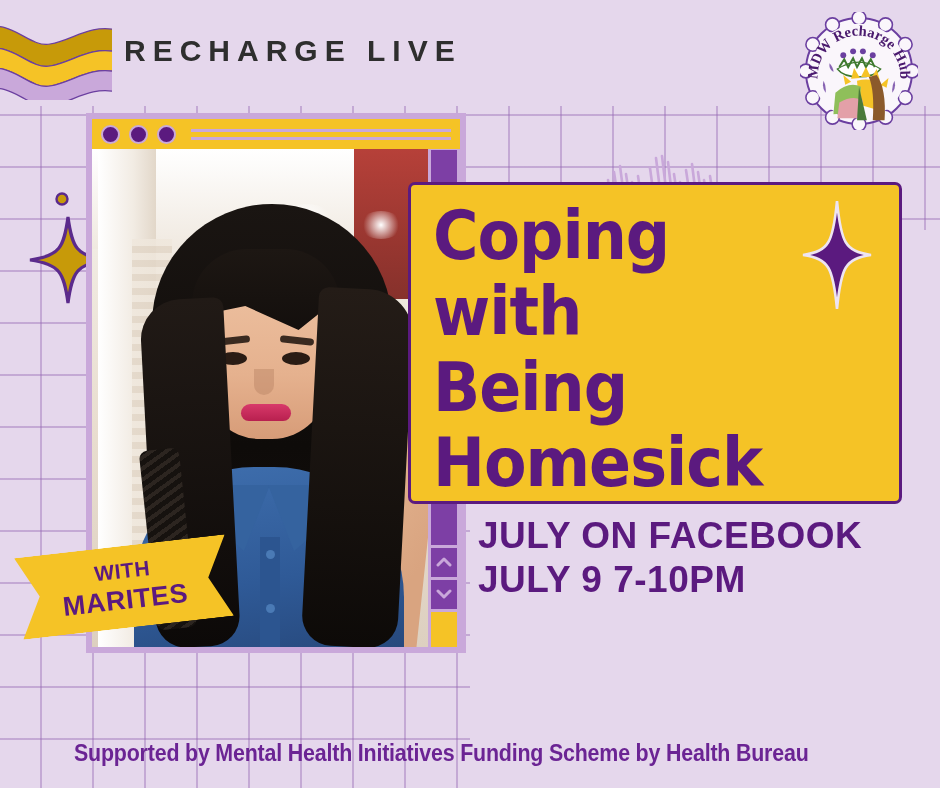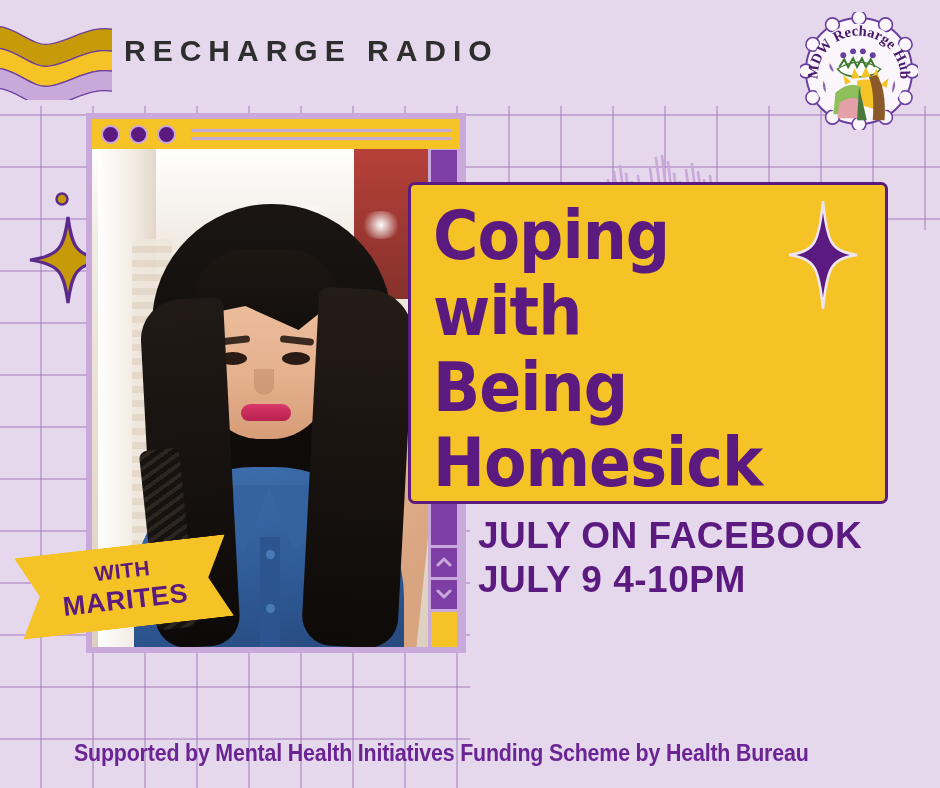--- a/index.html
+++ b/index.html
@@ -273,20 +273,21 @@
 
   
   .title-card {
     position: absolute;
     left: 408px; top: 182px;
     width: 474px; height: 316px;
     background: #F5C326;
     border: 3px solid #5B1A7F;
     border-radius: 7px;
     z-index: 8;
+    padding-left: 14px;
   }
   .title-text {
     position: absolute;
     left: 22px; top: 14px;
     color: #5B1A7F;
     font-family: "DejaVu Sans", sans-serif;
     font-weight: bold;
     font-size: 62px;
     line-height: 70px;
     letter-spacing: -1px;
@@ -328,21 +329,21 @@
   <div class="grid-bg"></div>
   <div class="grid-mask-top"></div>
   <div class="grid-mask-rt2"></div>
 
   <svg class="wave-logo" viewBox="0 0 124 78">
     <path d="M-6 8 C22 -6, 40 26, 62 22 C86 18, 100 2, 130 8 L130 30 C100 24, 86 40, 62 44 C40 48, 22 16, -6 30 Z" fill="#C79A09" stroke="#6B3FA0" stroke-width="1.2"></path>
     <path d="M-6 30 C22 16, 40 48, 62 44 C86 40, 100 24, 130 30 L130 50 C100 44, 86 60, 62 64 C40 68, 22 36, -6 50 Z" fill="#F5C326" stroke="#6B3FA0" stroke-width="1.2"></path>
     <path d="M-6 50 C22 36, 40 68, 62 64 C86 60, 100 44, 130 50 L130 70 C100 64, 86 80, 62 84 C40 88, 22 56, -6 70 Z" fill="#C9A8DA" stroke="#6B3FA0" stroke-width="1.2"></path>
   </svg>
 
-  <div class="brand-title">RECHARGE RADIO</div>
+  <div class="brand-title">RECHARGE LIVE</div>
 
   <svg class="badge-logo" viewBox="0 0 120 120">
     <g>
       <circle cx="60" cy="60" r="54" fill="#FAF6FB" stroke="#6B3FA0" stroke-width="2"></circle>
       <g fill="#FAF6FB" stroke="#6B3FA0" stroke-width="1.6">
         <circle cx="60" cy="6" r="7"></circle>
           <circle cx="87" cy="13" r="7"></circle>
         <circle cx="107" cy="33" r="7"></circle>
           <circle cx="114" cy="60" r="7"></circle>
         <circle cx="107" cy="87" r="7"></circle>
@@ -503,18 +504,18 @@
       <span>Being</span>
       <span>Homesick</span>
     </div>
     <svg style="position:absolute; right:26px; top:14px; width:72px; height:112px;" viewBox="0 0 72 112">
       <path d="M36 2 C40 44, 44 52, 70 56 C44 60, 40 68, 36 110 C32 68, 28 60, 2 56 C28 52, 32 44, 36 2 Z" fill="#5B1A7F" stroke="#EDE4F2" stroke-width="2.6"></path>
     </svg>
   </div>
 
   <div class="live-info">
     <span>JULY ON FACEBOOK</span>
-    <span>JULY 9  4-10PM</span>
+    <span>JULY 9  7-10PM</span>
   </div>
 
   <div class="footer">Supported by  Mental Health Initiatives Funding Scheme by Health Bureau</div>
 
 </div>
 
 </body></html>

